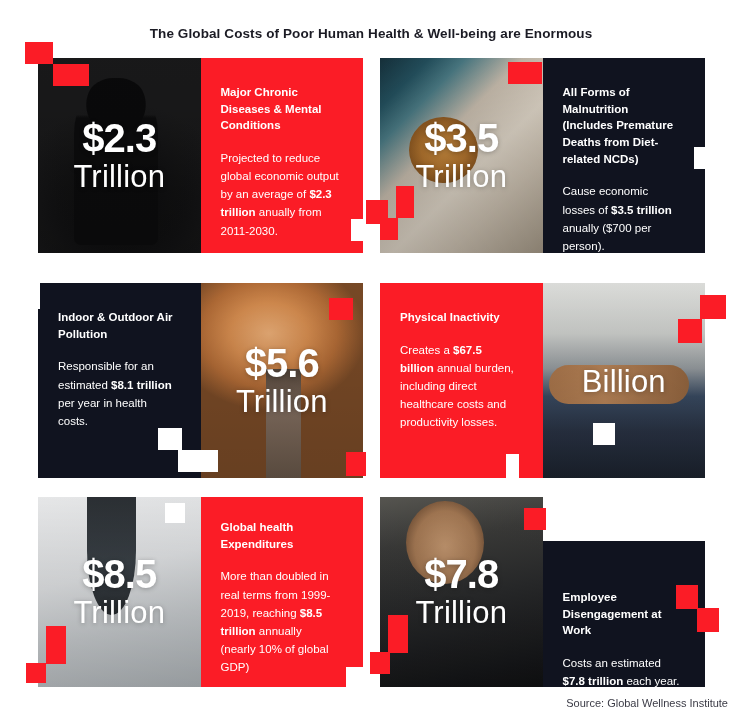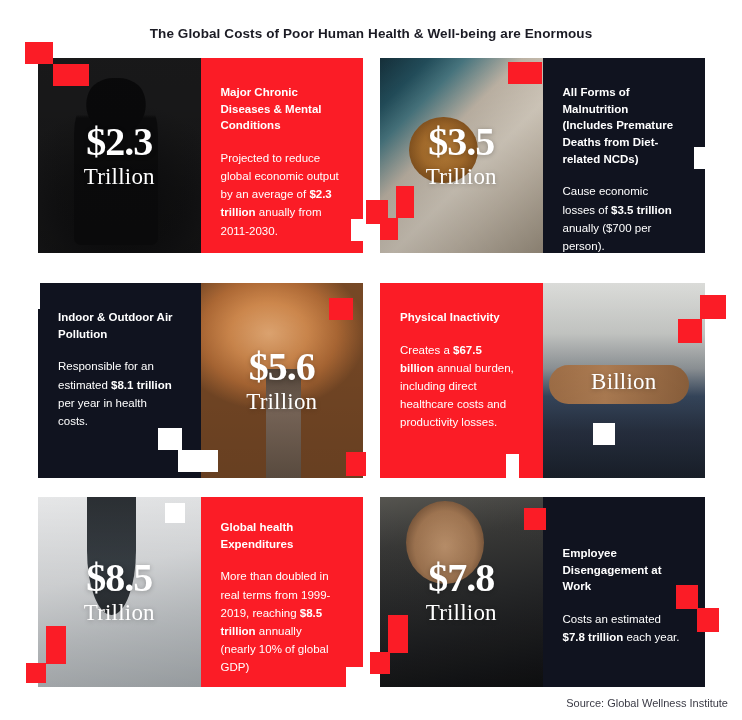--- a/index.html
+++ b/index.html
@@ -65,32 +65,31 @@
   .amount {
     position: absolute;
     left: 0; right: 0;
     top: 50%;
     transform: translateY(-52%);
     text-align: center;
     color: #ffffff;
     z-index: 4;
     text-shadow: 0 1px 5px rgba(0,0,0,.28);
     line-height: 1;
-    font-family: Liberation Serif, serif;
   }
   .amount .big {
     display: block;
     font-size: 40px;
     font-weight: 700;
     letter-spacing: -1px;
   }
   .amount .unit {
     display: block;
     margin-top: 3px;
-    font-size: 23px;
+    font-size: 31px;
     font-weight: 400;
     letter-spacing: .2px;
   }
 
   
   .panel {
     flex: 0 0 50%;
     padding: 26px 24px 18px 20px;
     display: flex;
     flex-direction: column;
@@ -297,21 +296,21 @@
   <div class="card" style="left:380px; top:497px; width:325px; height:190px;">
     <div class="card-inner">
       <div class="photo">
         <div class="photo-bg ph-tired"></div>
         <div class="photo-overlay"></div>
         <div class="amount">
           <span class="big">$7.8</span>
           <span class="unit">Trillion</span>
         </div>
       </div>
-      <div class="panel navy" style="padding-top:48px;">
+      <div class="panel navy" style="padding-top:48px;margin-top:44px;">
         <div class="heading">Employee Disengagement at Work</div>
         <div class="body"><span>Costs an estimated </span><b>$7.8 trillion</b><span> each year.</span></div>
       </div>
     </div>
   </div>
   <div class="sq red" style="left:524px; top:508px; width:22px; height:22px;"></div>
   <div class="sq red" style="left:676px; top:585px; width:22px; height:24px;"></div>
   <div class="sq red" style="left:697px; top:608px; width:22px; height:24px;"></div>
   <div class="sq red" style="left:388px; top:615px; width:20px; height:38px;"></div>
   <div class="sq red" style="left:370px; top:652px; width:20px; height:22px;"></div>

